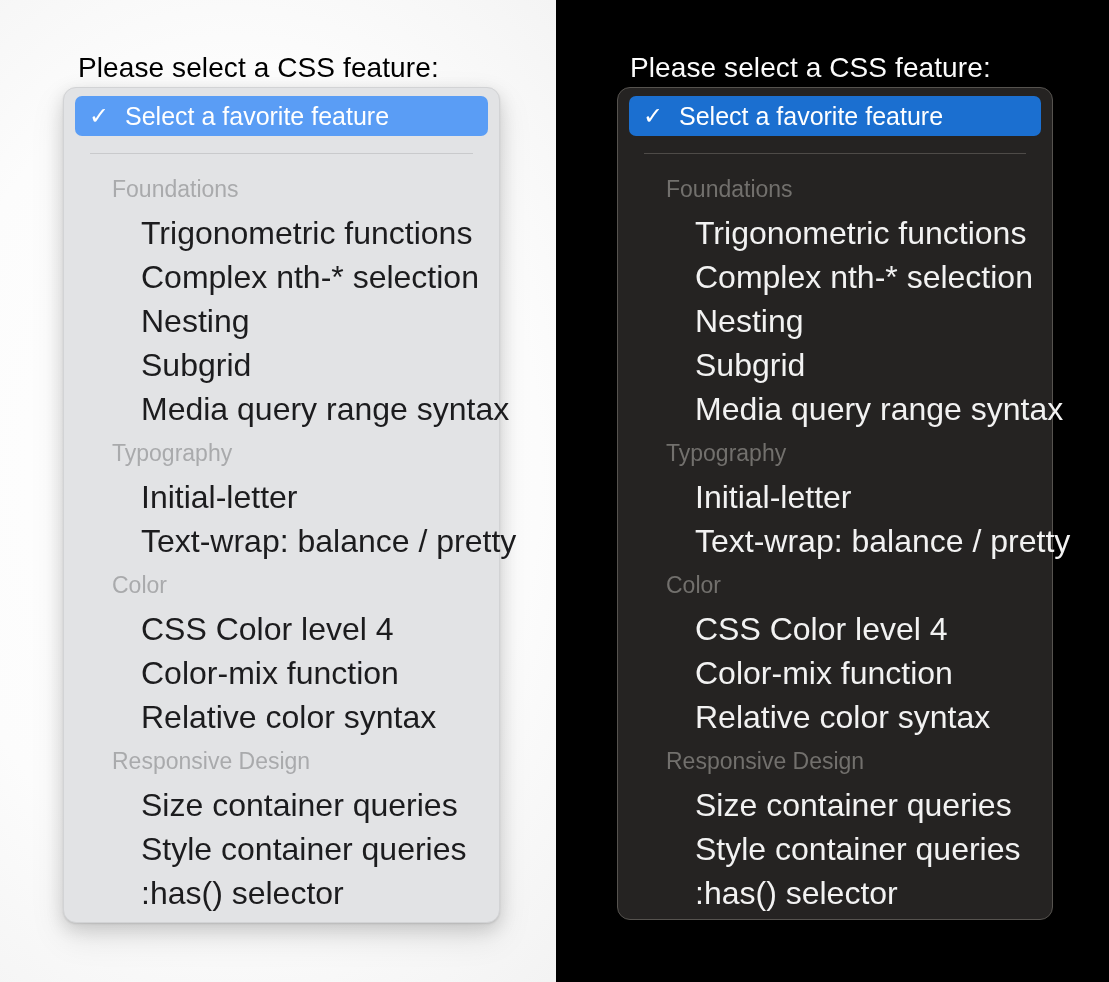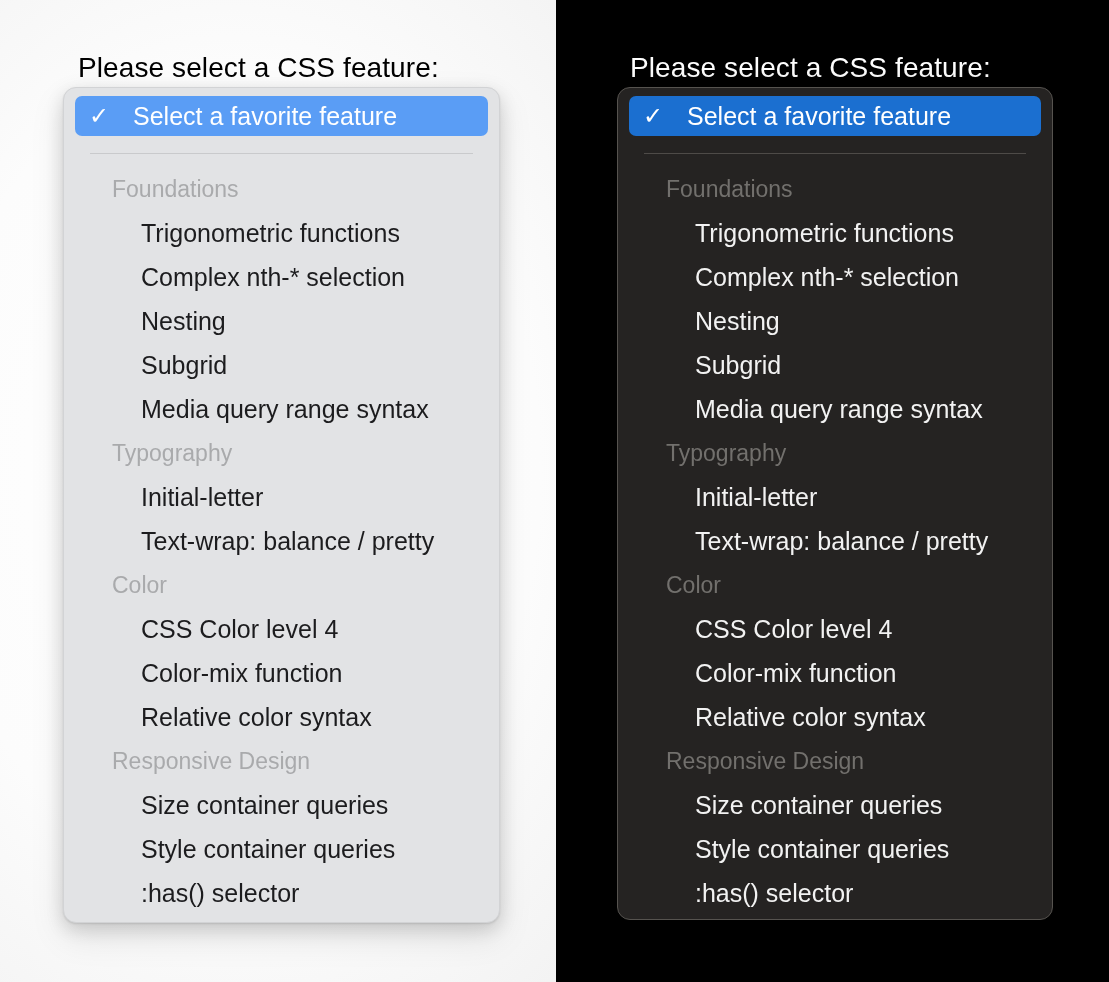--- a/index.html
+++ b/index.html
@@ -104,21 +104,21 @@
 
   .check-icon {
     display: inline-block;
     width: 24px;
     font-size: 24px;
     line-height: 26px;
     color: #ffffff;
     flex: 0 0 auto;
   }
   .option-selected .sel-label {
-    margin-left: 20px;
+    margin-left: 12px;
   }
 
   
   .separator {
     height: 1px;
     margin: 17px 26px 13px 26px;
   }
   .popup-light .separator { background: #c9cacc; }
   .popup-dark  .separator { background: #4e4b48; }
 
@@ -133,21 +133,21 @@
     white-space: nowrap;
   }
   .popup-light .group-label { color: #a9aaac; }
   .popup-dark  .group-label { color: #72706d; }
 
   .option-item {
     height: 44px;
     display: flex;
     align-items: center;
     padding-left: 77px;
-    font-size: 25px;
+    font-size: 32px;
     line-height: 28px;
     white-space: nowrap;
   }
   .popup-light .option-item { color: #1c1c1e; }
   .popup-dark  .option-item { color: #f2f2f2; }
 </style>
 </head>
 <body>
 
 <div class="screen">

